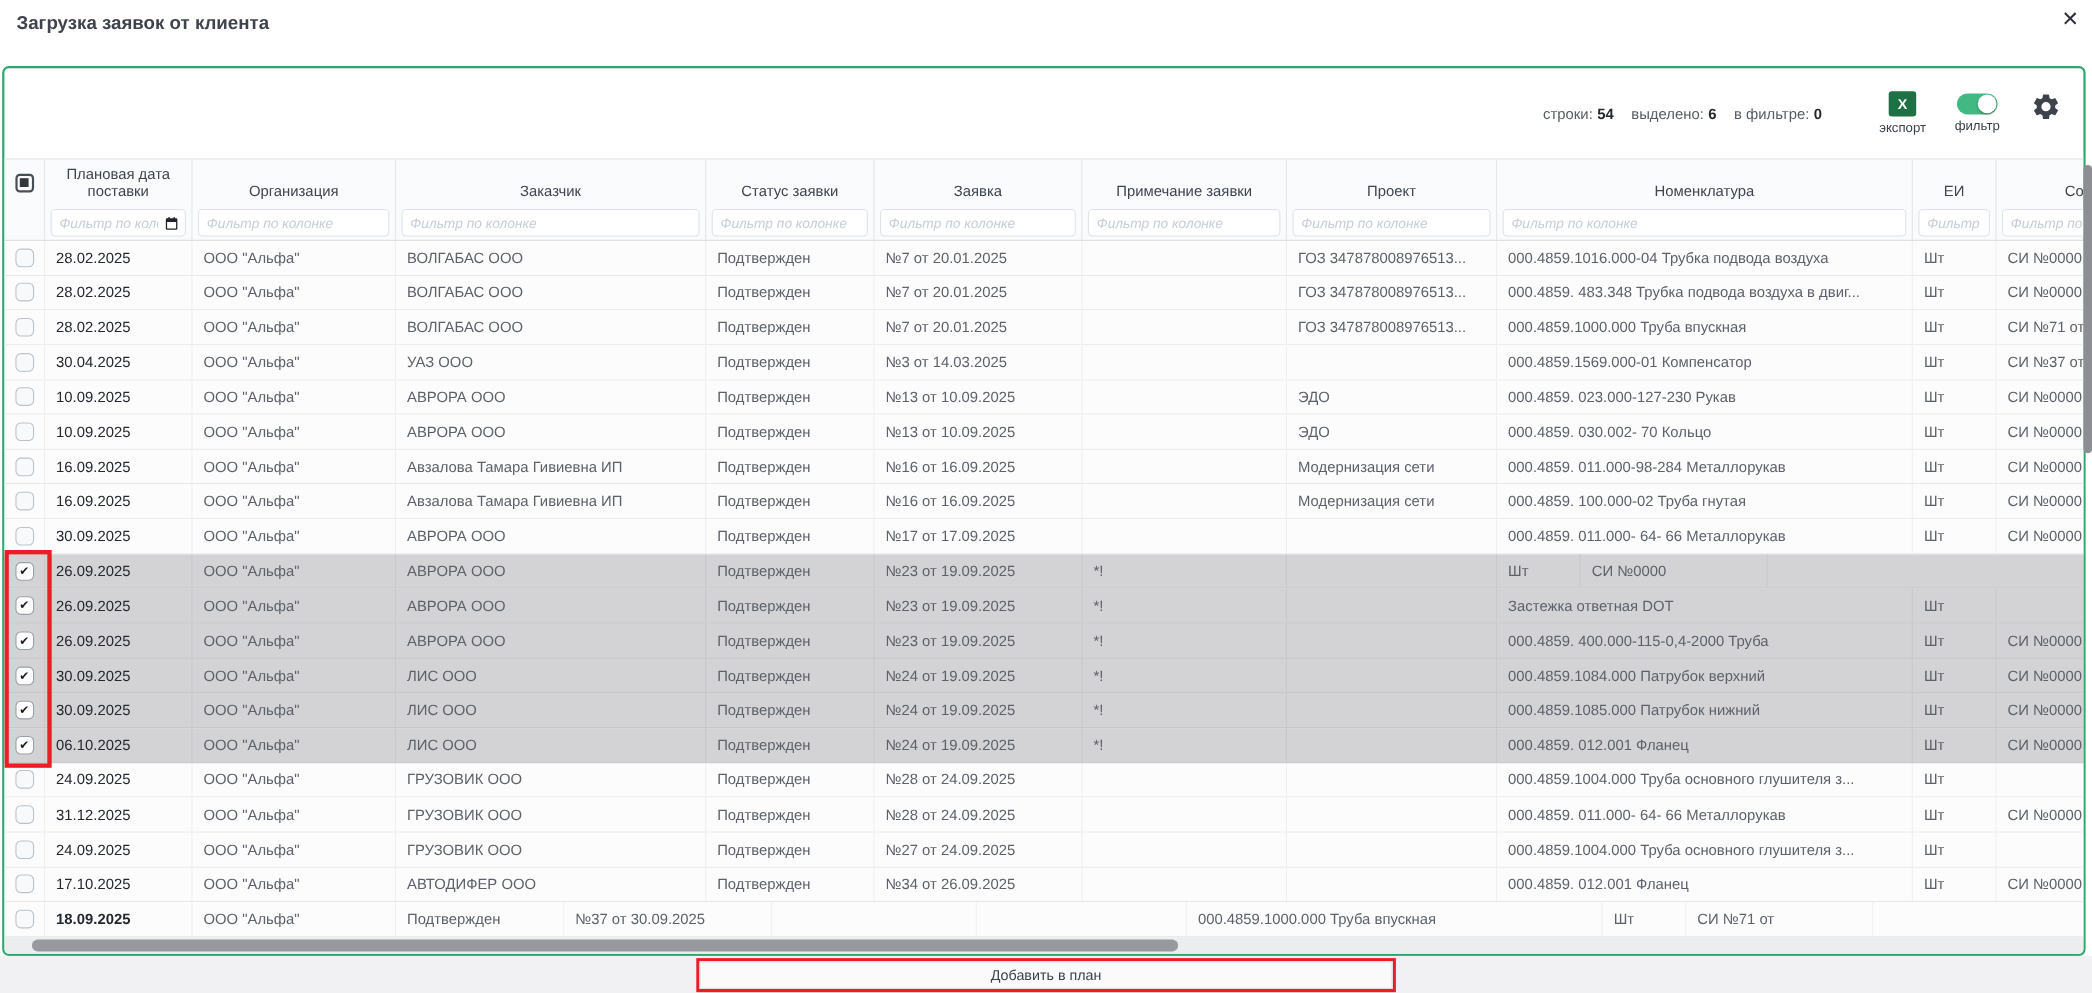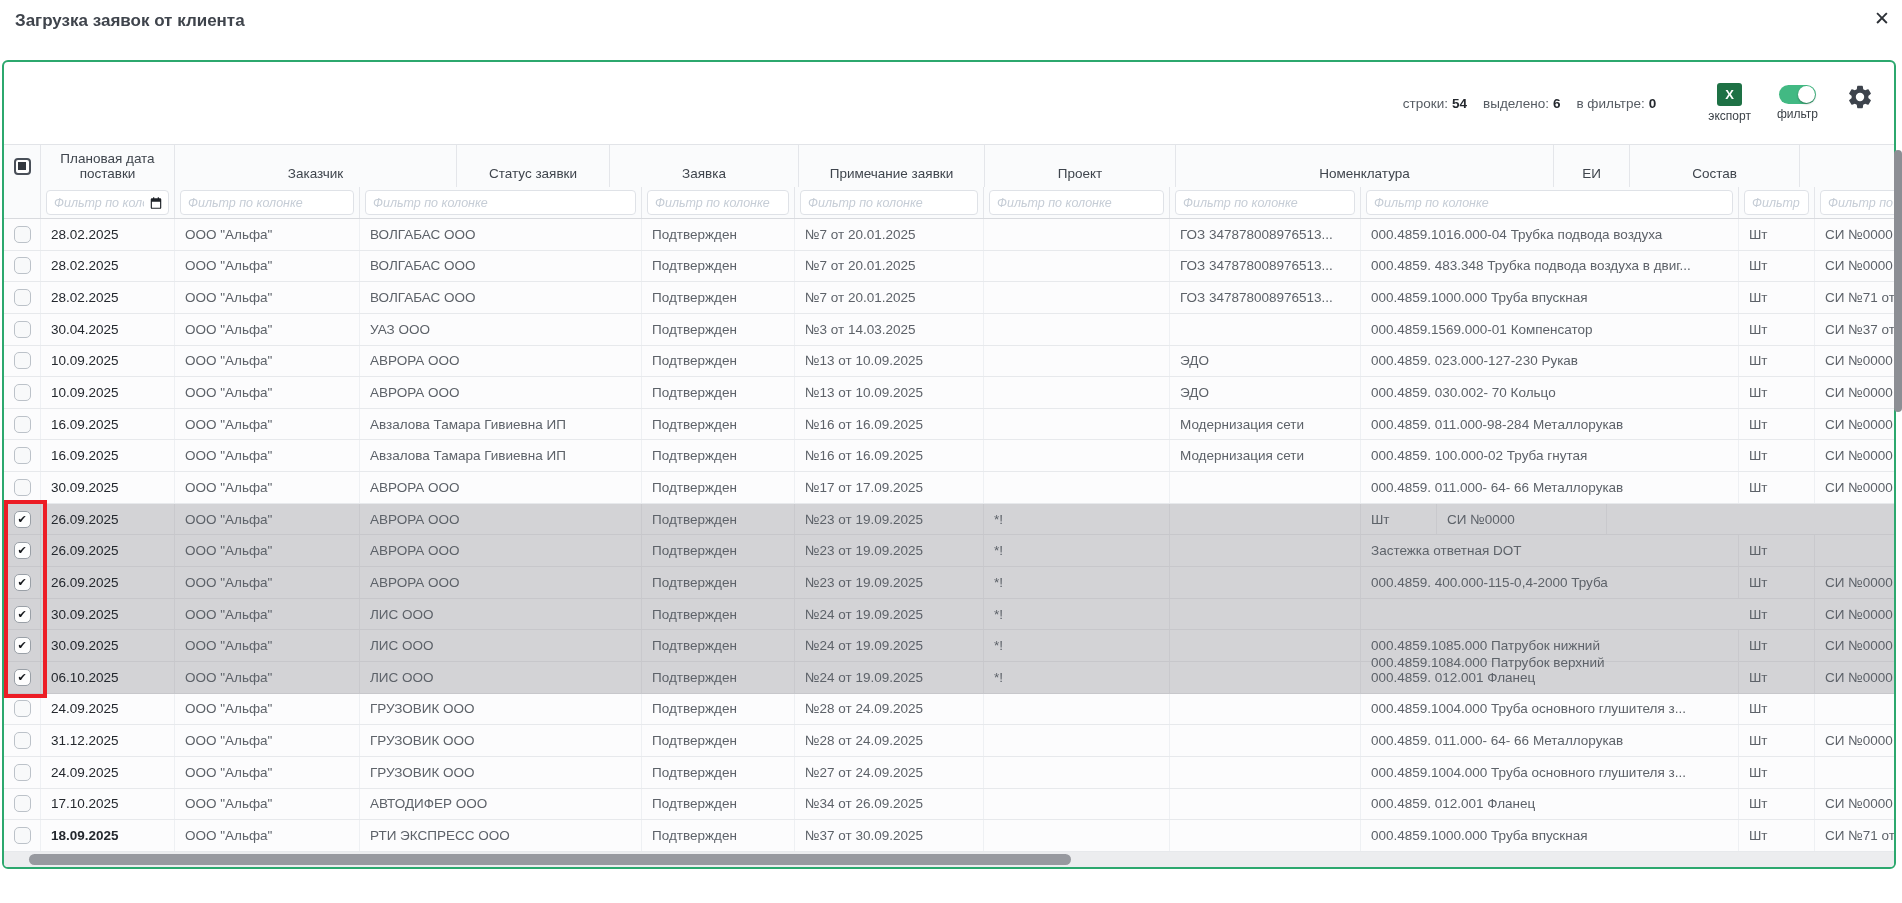--- a/index.html
+++ b/index.html
@@ -114,20 +114,23 @@
     <div class="thead">
       <div class="hrow" id="hrow">
           <div class="hcell cb" style="width: 37px;">
             <div class="chk-hdr">
               <div class="inner"></div>
             </div>
           </div>
           <div class="hcell" style="width: 134px;">
             <span>Плановая дата поставки</span>
           </div>
+          <div class="hcell" style="width: 185px;">
+            <span>Организация</span>
+          </div>
           <div class="hcell" style="width: 282px;">
             <span>Заказчик</span>
           </div>
           <div class="hcell" style="width: 153px;">
             <span>Статус заявки</span>
           </div>
           <div class="hcell" style="width: 189px;">
             <span>Заявка</span>
           </div>
           <div class="hcell" style="width: 186px;">
@@ -347,21 +350,21 @@
           <div class="tcell cb" style="width: 37px;">
             <div class="chk checked">✔</div>
           </div>
           <div class="tcell date" style="width: 134px;">30.09.2025</div>
           <div class="tcell org" style="width: 185px;">ООО "Альфа"</div>
           <div class="tcell customer" style="width: 282px;">ЛИС ООО</div>
           <div class="tcell status" style="width: 153px;">Подтвержден</div>
           <div class="tcell request" style="width: 189px;">№24 от 19.09.2025</div>
           <div class="tcell note" style="width: 186px;">*!</div>
           <div class="tcell project" style="width: 191px;"></div>
-          <div class="tcell nomenclature" style="width: 378px; margin-top: 48px;">000.4859.1084.000 Патрубок верхний</div>
+          <div class="tcell nomenclature" style="width: 378px;">000.4859.1084.000 Патрубок верхний</div>
           <div class="tcell unit" style="width: 76px;">Шт</div>
           <div class="tcell composition" style="width: 170px;">СИ №0000</div>
         </div>
         <div class="trow sel">
           <div class="tcell cb" style="width: 37px;">
             <div class="chk checked">✔</div>
           </div>
           <div class="tcell date" style="width: 134px;">30.09.2025</div>
           <div class="tcell org" style="width: 185px;">ООО "Альфа"</div>
           <div class="tcell customer" style="width: 282px;">ЛИС ООО</div>
@@ -447,32 +450,36 @@
           <div class="tcell nomenclature" style="width: 378px;">000.4859. 012.001 Фланец</div>
           <div class="tcell unit" style="width: 76px;">Шт</div>
           <div class="tcell composition" style="width: 170px;">СИ №0000</div>
         </div>
         <div class="trow">
           <div class="tcell cb" style="width: 37px;">
             <div class="chk"></div>
           </div>
           <div class="tcell date" style="width: 134px; font-weight: bold;">18.09.2025</div>
           <div class="tcell org" style="width: 185px;">ООО "Альфа"</div>
-          <div class="tcell customer" style="width: 282px;">РТИ ЭКСПРЕСС ООО</div>
           <div class="tcell status" style="width: 153px;">Подтвержден</div>
           <div class="tcell request" style="width: 189px;">№37 от 30.09.2025</div>
           <div class="tcell note" style="width: 186px;"></div>
           <div class="tcell project" style="width: 191px;"></div>
           <div class="tcell nomenclature" style="width: 378px;">000.4859.1000.000 Труба впускная</div>
           <div class="tcell unit" style="width: 76px;">Шт</div>
           <div class="tcell composition" style="width: 170px;">СИ №71 от</div>
         </div>
         <div class="sel-annotation" style="top: 281px; height: 198px;"></div>
       </div>
 
     <div class="hscroll">
       <div class="hthumb"></div>
     </div>
   </div>
 
+  <div class="footer">
+    <div class="btn-annotation">
+      <button class="add-btn">Добавить в план</button>
+    </div>
+  </div>
 
   <div class="vthumb"></div>
 </div>
 
 </body></html>

